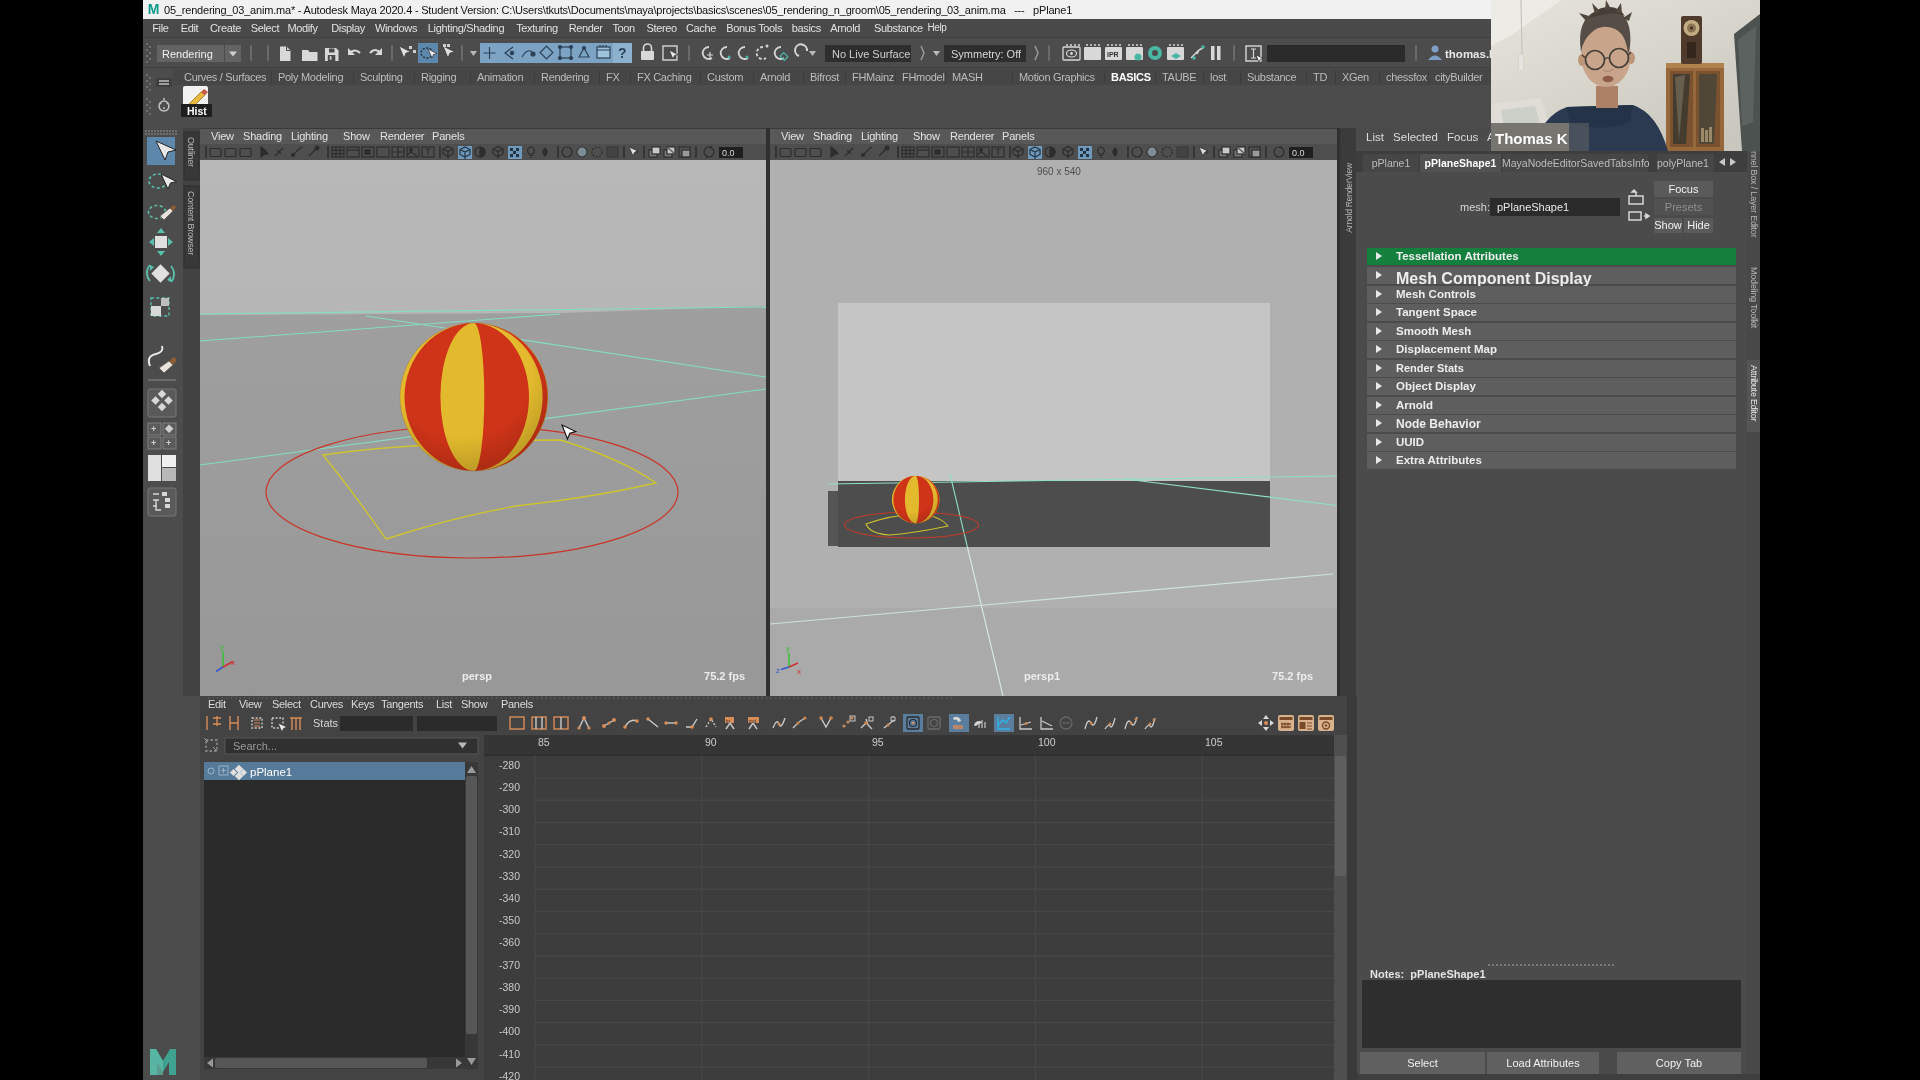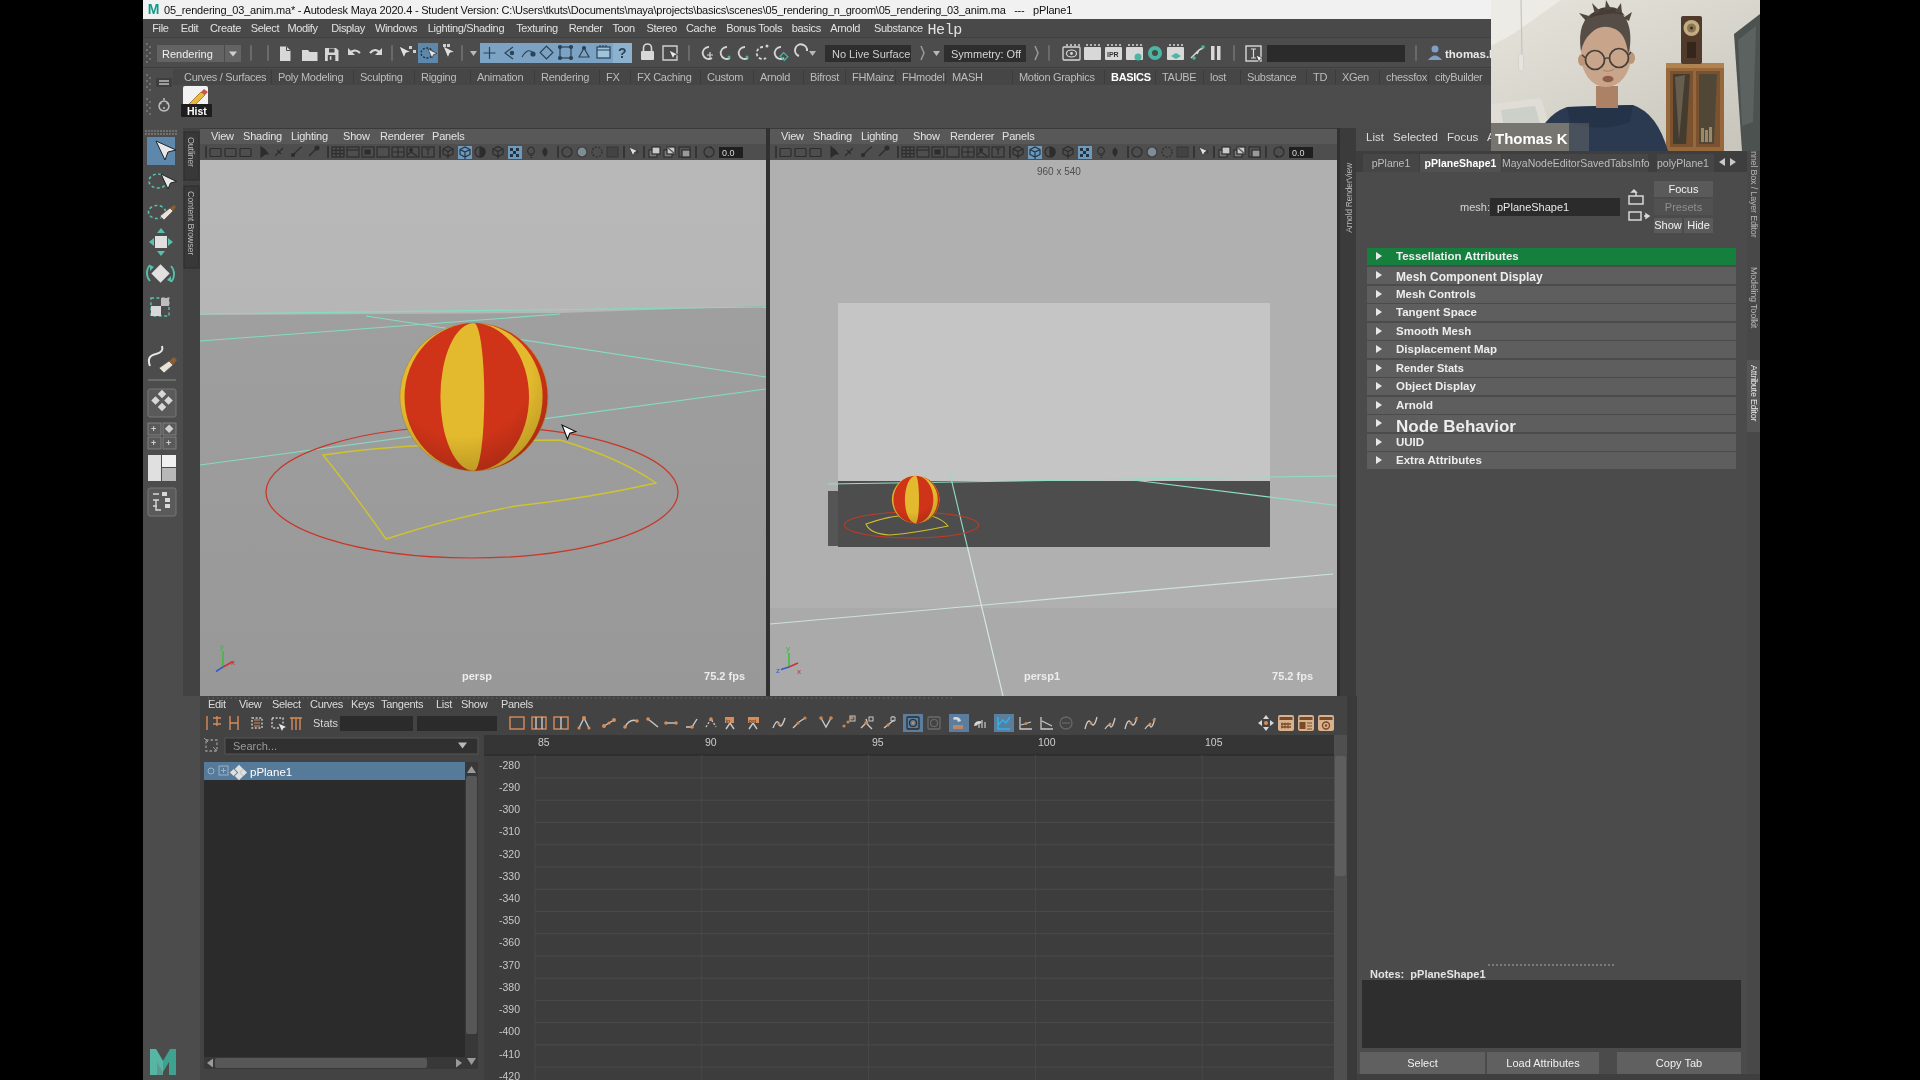--- a/index.html
+++ b/index.html
@@ -27,21 +27,21 @@
     <span class="abs" style="left:284.8px;top:21.5px;font-size:11px;color:#e2e2e2;letter-spacing:-0.35px;white-space:nowrap;">Lighting/Shading</span>
     <span class="abs" style="left:373.2px;top:21.5px;font-size:11px;color:#e2e2e2;letter-spacing:-0.35px;white-space:nowrap;">Texturing</span>
     <span class="abs" style="left:425.7px;top:21.5px;font-size:11px;color:#e2e2e2;letter-spacing:-0.35px;white-space:nowrap;">Render</span>
     <span class="abs" style="left:469.4px;top:21.5px;font-size:11px;color:#e2e2e2;letter-spacing:-0.35px;white-space:nowrap;">Toon</span>
     <span class="abs" style="left:503.5px;top:21.5px;font-size:11px;color:#e2e2e2;letter-spacing:-0.35px;white-space:nowrap;">Stereo</span>
     <span class="abs" style="left:542.9px;top:21.5px;font-size:11px;color:#e2e2e2;letter-spacing:-0.35px;white-space:nowrap;">Cache</span>
     <span class="abs" style="left:583.2px;top:21.5px;font-size:11px;color:#e2e2e2;letter-spacing:-0.35px;white-space:nowrap;">Bonus Tools</span>
     <span class="abs" style="left:648.8px;top:21.5px;font-size:11px;color:#e2e2e2;letter-spacing:-0.35px;white-space:nowrap;">basics</span>
     <span class="abs" style="left:687.3px;top:21.5px;font-size:11px;color:#e2e2e2;letter-spacing:-0.35px;white-space:nowrap;">Arnold</span>
     <span class="abs" style="left:731px;top:21.5px;font-size:11px;color:#e2e2e2;letter-spacing:-0.35px;white-space:nowrap;">Substance</span>
-    <span class="abs" style="left:784.4px;top:21.5px;font-size:15px;color:#e2e2e2;letter-spacing:-0.35px;white-space:nowrap;font-family:Liberation Mono, monospace;">Help</span>
+    <span class="abs" style="left:784.4px;top:21.5px;font-size:10px;color:#e2e2e2;letter-spacing:-0.35px;white-space:nowrap;">Help</span>
 
 <div class="abs" style="left:0;top:38px;width:1617px;height:30px;background:#4c4c4c;border-bottom:1px solid #3e3e3e;" id="toolbar">
 <svg width="1617" height="30">
 <defs>
 <g id="vsep">
             <rect x="0" y="7" width="2" height="16" rx="1" fill="#6a6a6a"></rect>
           </g>
 </defs>
 <rect x="3" y="4" width="5" height="22" fill="#4a4a4a"></rect>
 <g fill="#6f6f6f">
@@ -608,21 +608,21 @@
 <div class="abs" style="left:314px;top:71px;width:59px;height:16px;background:#515151;color:#8f8f8f;font-size:11px;text-align:center;line-height:16px;">Presets</div>
 <div class="abs" style="left:314px;top:90px;width:28px;height:15px;background:#5a5a5a;color:#f2f2f2;font-size:11px;text-align:center;line-height:15px;">Show</div>
 <div class="abs" style="left:344px;top:90px;width:29px;height:15px;background:#5a5a5a;color:#f2f2f2;font-size:11px;text-align:center;line-height:15px;">Hide</div>
 
 <div class="abs" style="left:27px;top:120px;width:369px;height:17px;background:#15803d;padding-left:15px;">
         <span style="position:absolute;left:9px;top:4px;width:0;height:0;border-left:6px solid #e8e8e8;border-top:4.5px solid transparent;border-bottom:4.5px solid transparent;"></span>
         <span style="position:absolute;left:29px;top:1.5px;font-size:11.5px;font-weight:bold;color:#ededed;">Tessellation Attributes</span>
       </div>
 <div class="abs" style="left:27px;top:139px;width:369px;height:17px;background:#5e5e5e;">
         <span style="position:absolute;left:9px;top:4px;width:0;height:0;border-left:6px solid #e8e8e8;border-top:4.5px solid transparent;border-bottom:4.5px solid transparent;"></span>
-        <span style="position:absolute;left:29px;top:3px;font-size:12px;font-weight:bold;color:#ededed;">Mesh Component Display</span>
+        <span style="position:absolute;left:29px;top:3px;font-size:16px;font-weight:bold;color:#ededed;">Mesh Component Display</span>
       </div>
 <div class="abs" style="left:27px;top:158px;width:369px;height:17px;background:#5e5e5e;">
         <span style="position:absolute;left:9px;top:4px;width:0;height:0;border-left:6px solid #e8e8e8;border-top:4.5px solid transparent;border-bottom:4.5px solid transparent;"></span>
         <span style="position:absolute;left:29px;top:1.5px;font-size:11.5px;font-weight:bold;color:#ededed;">Mesh Controls</span>
       </div>
 <div class="abs" style="left:27px;top:176px;width:369px;height:17px;background:#5e5e5e;">
         <span style="position:absolute;left:9px;top:4px;width:0;height:0;border-left:6px solid #e8e8e8;border-top:4.5px solid transparent;border-bottom:4.5px solid transparent;"></span>
         <span style="position:absolute;left:29px;top:1.5px;font-size:11.5px;font-weight:bold;color:#ededed;">Tangent Space</span>
       </div>
 <div class="abs" style="left:27px;top:195px;width:369px;height:17px;background:#5e5e5e;">
@@ -640,21 +640,21 @@
 <div class="abs" style="left:27px;top:250px;width:369px;height:17px;background:#5e5e5e;">
         <span style="position:absolute;left:9px;top:4px;width:0;height:0;border-left:6px solid #e8e8e8;border-top:4.5px solid transparent;border-bottom:4.5px solid transparent;"></span>
         <span style="position:absolute;left:29px;top:1.5px;font-size:11.5px;font-weight:bold;color:#ededed;">Object Display</span>
       </div>
 <div class="abs" style="left:27px;top:269px;width:369px;height:17px;background:#5e5e5e;">
         <span style="position:absolute;left:9px;top:4px;width:0;height:0;border-left:6px solid #e8e8e8;border-top:4.5px solid transparent;border-bottom:4.5px solid transparent;"></span>
         <span style="position:absolute;left:29px;top:1.5px;font-size:11.5px;font-weight:bold;color:#ededed;">Arnold</span>
       </div>
 <div class="abs" style="left:27px;top:287px;width:369px;height:17px;background:#5e5e5e;">
         <span style="position:absolute;left:9px;top:4px;width:0;height:0;border-left:6px solid #e8e8e8;border-top:4.5px solid transparent;border-bottom:4.5px solid transparent;"></span>
-        <span style="position:absolute;left:29px;top:1.5px;font-size:17px;font-weight:bold;color:#ededed;">Node Behavior</span>
+        <span style="position:absolute;left:29px;top:1.5px;font-size:12px;font-weight:bold;color:#ededed;">Node Behavior</span>
       </div>
 <div class="abs" style="left:27px;top:306px;width:369px;height:17px;background:#5e5e5e;">
         <span style="position:absolute;left:9px;top:4px;width:0;height:0;border-left:6px solid #e8e8e8;border-top:4.5px solid transparent;border-bottom:4.5px solid transparent;"></span>
         <span style="position:absolute;left:29px;top:1.5px;font-size:11.5px;font-weight:bold;color:#ededed;">UUID</span>
       </div>
 <div class="abs" style="left:27px;top:324px;width:369px;height:17px;background:#5e5e5e;">
         <span style="position:absolute;left:9px;top:4px;width:0;height:0;border-left:6px solid #e8e8e8;border-top:4.5px solid transparent;border-bottom:4.5px solid transparent;"></span>
         <span style="position:absolute;left:29px;top:1.5px;font-size:11.5px;font-weight:bold;color:#ededed;">Extra Attributes</span>
       </div>
 

